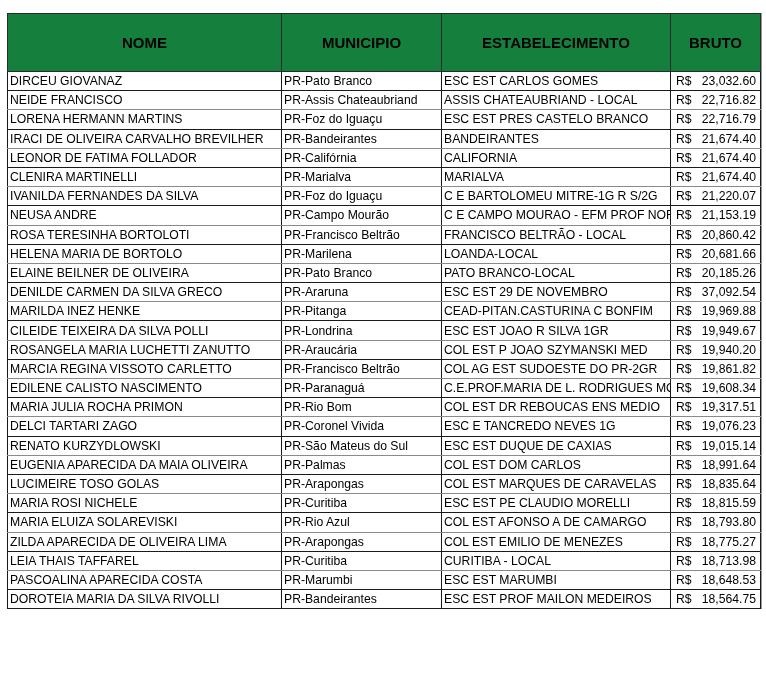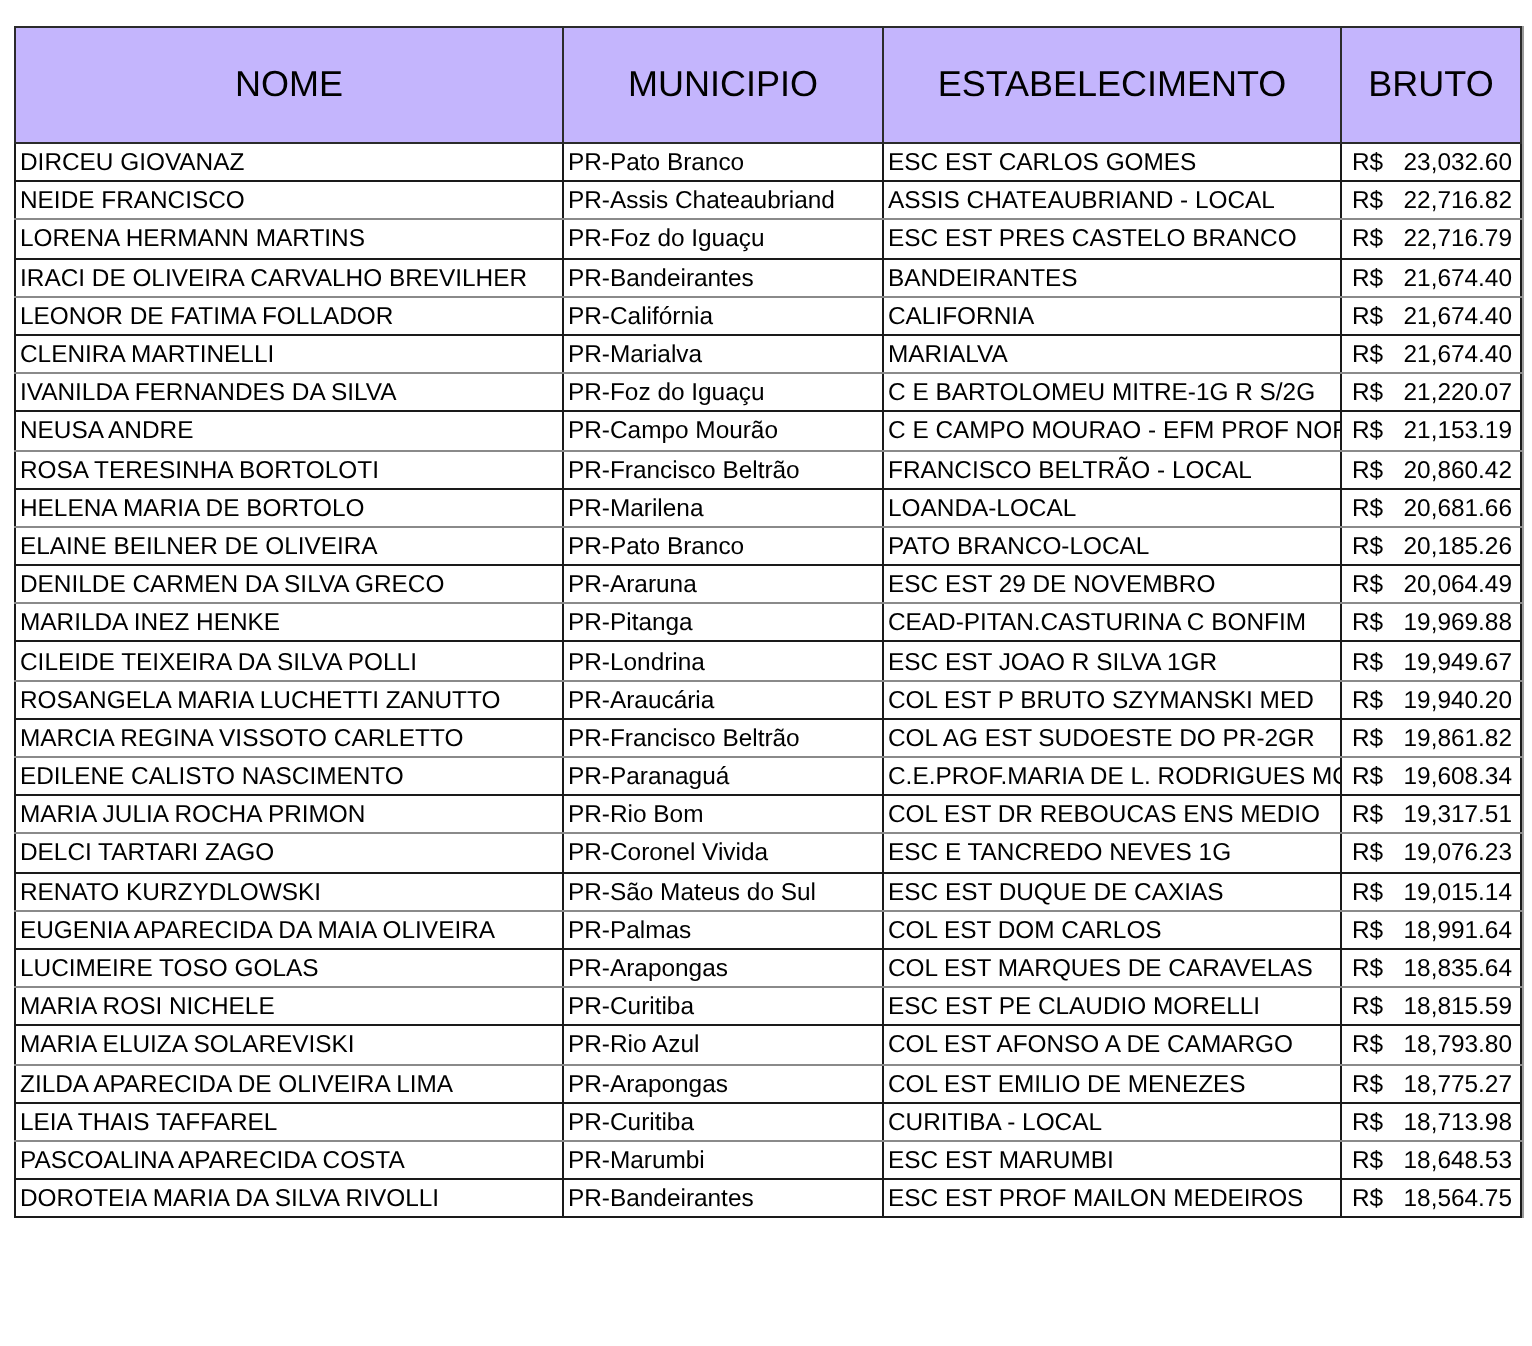--- a/index.html
+++ b/index.html
@@ -4,21 +4,21 @@
 <style>
   html, body { margin: 0; padding: 0; background: #ffffff; }
   body { width: 766px; height: 673px; position: relative; overflow: hidden;
          font-family: "Liberation Sans", "DejaVu Sans", sans-serif; color: #000; }
   .sheet { position: absolute; left: 7px; top: 13px; width: 753px; }
   table { border-collapse: collapse; table-layout: fixed; width: 753px; }
   col.c-nome { width: 274px; }
   col.c-mun  { width: 160px; }
   col.c-est  { width: 229px; }
   col.c-bru  { width: 90px; }
-  th { background: #c4b5fd; height: 57px; font-weight: normal; font-size: 18px;
+  th { background: #15803d; height: 57px; font-weight: bold; font-size: 15px;
        border: 1.5px solid #2b2b2b; text-align: center; vertical-align: middle; padding: 0; }
   td { height: 18.2px; font-size: 12.2px; line-height: 18px; padding: 0 0 0 2px;
        border-left: 1px solid #1a1a1a; border-right: 1px solid #1a1a1a;
        border-bottom: 1px solid #1a1a1a; white-space: nowrap; overflow: hidden; }
   tr:nth-child(even) td { border-bottom-color: #8a8a8a; }
   td.bruto { padding: 0 4px 0 5px; }
   td.bruto .cur { float: left; }
   td.bruto .val { float: right; }
   tbody tr:last-child td { border-bottom: 1.5px solid #1a1a1a; }
   .table-wrap { border-right: 2px solid #9a9a9a; }
@@ -141,21 +141,21 @@
             <span class="cur">R$</span>
             <span class="val">20,185.26</span>
           </td>
         </tr>
         <tr>
           <td>DENILDE CARMEN DA SILVA GRECO</td>
           <td>PR-Araruna</td>
           <td>ESC EST 29 DE NOVEMBRO</td>
           <td class="bruto">
             <span class="cur">R$</span>
-            <span class="val">20,064.49</span>
+            <span class="val">37,092.54</span>
           </td>
         </tr>
         <tr>
           <td>MARILDA INEZ HENKE</td>
           <td>PR-Pitanga</td>
           <td>CEAD-PITAN.CASTURINA C BONFIM</td>
           <td class="bruto">
             <span class="cur">R$</span>
             <span class="val">19,969.88</span>
           </td>
@@ -165,21 +165,21 @@
           <td>PR-Londrina</td>
           <td>ESC EST JOAO R SILVA 1GR</td>
           <td class="bruto">
             <span class="cur">R$</span>
             <span class="val">19,949.67</span>
           </td>
         </tr>
         <tr>
           <td>ROSANGELA MARIA LUCHETTI ZANUTTO</td>
           <td>PR-Araucária</td>
-          <td>COL EST P BRUTO SZYMANSKI MED</td>
+          <td>COL EST P JOAO SZYMANSKI MED</td>
           <td class="bruto">
             <span class="cur">R$</span>
             <span class="val">19,940.20</span>
           </td>
         </tr>
         <tr>
           <td>MARCIA REGINA VISSOTO CARLETTO</td>
           <td>PR-Francisco Beltrão</td>
           <td>COL AG EST SUDOESTE DO PR-2GR</td>
           <td class="bruto">

